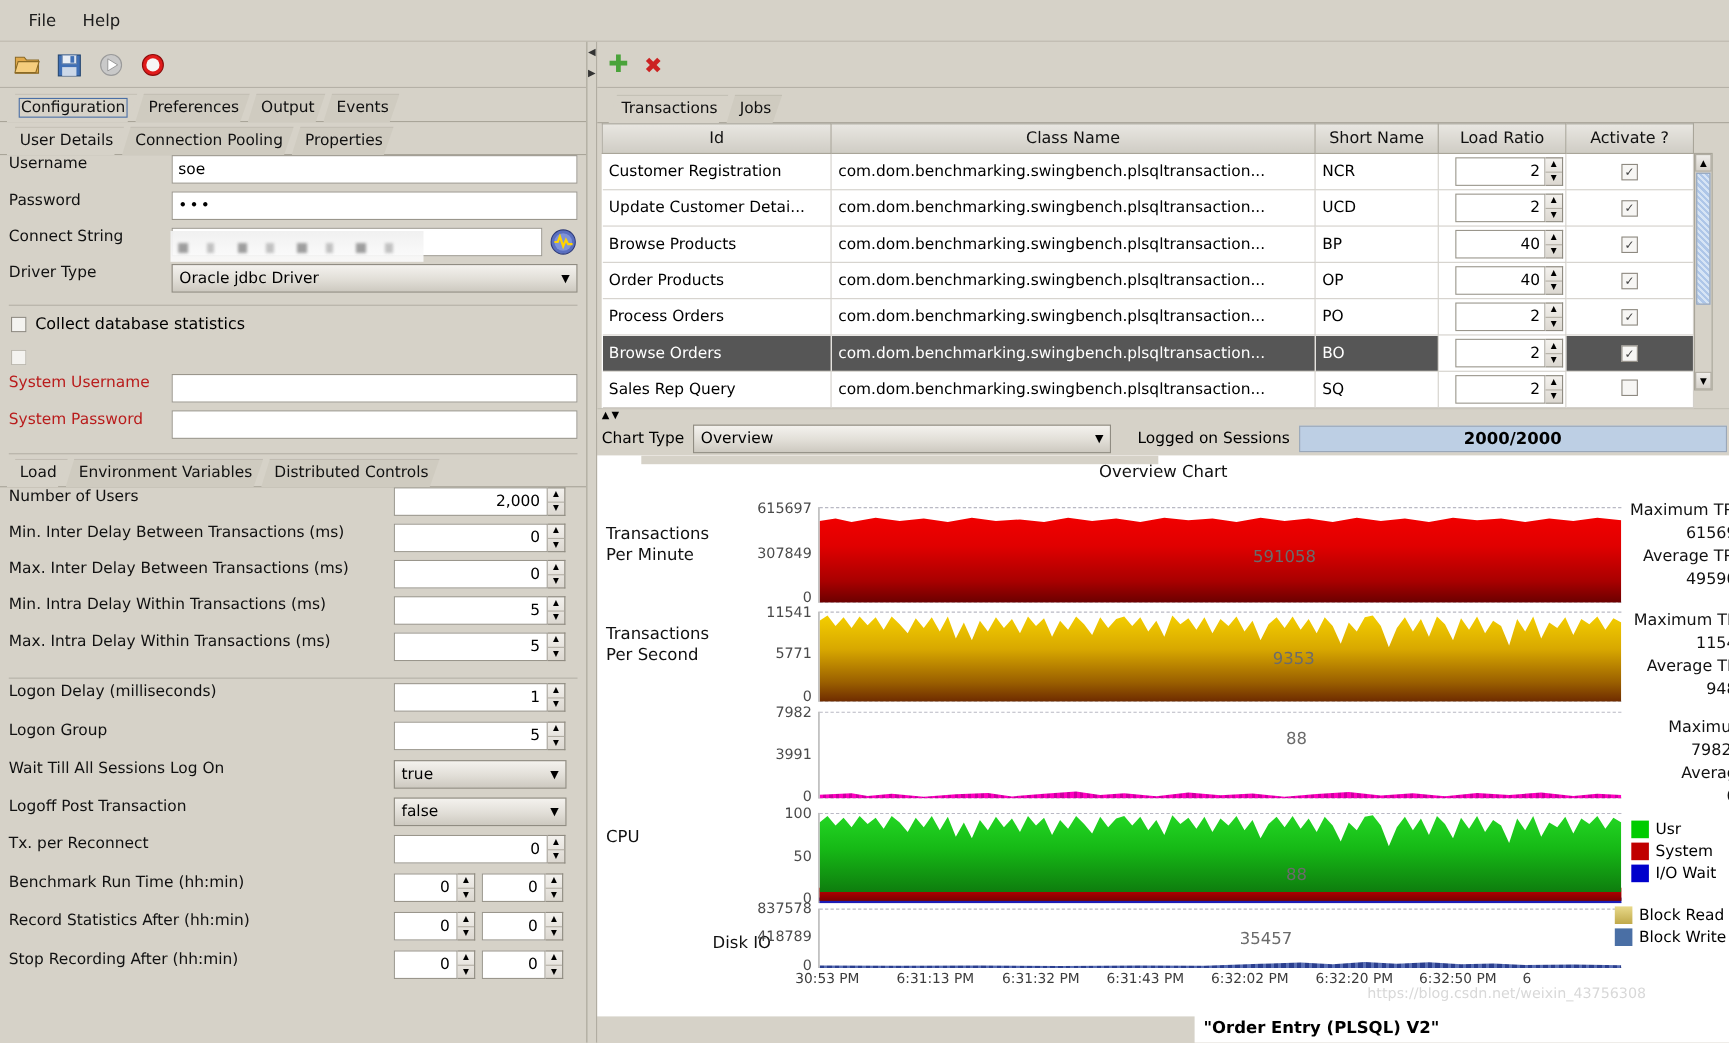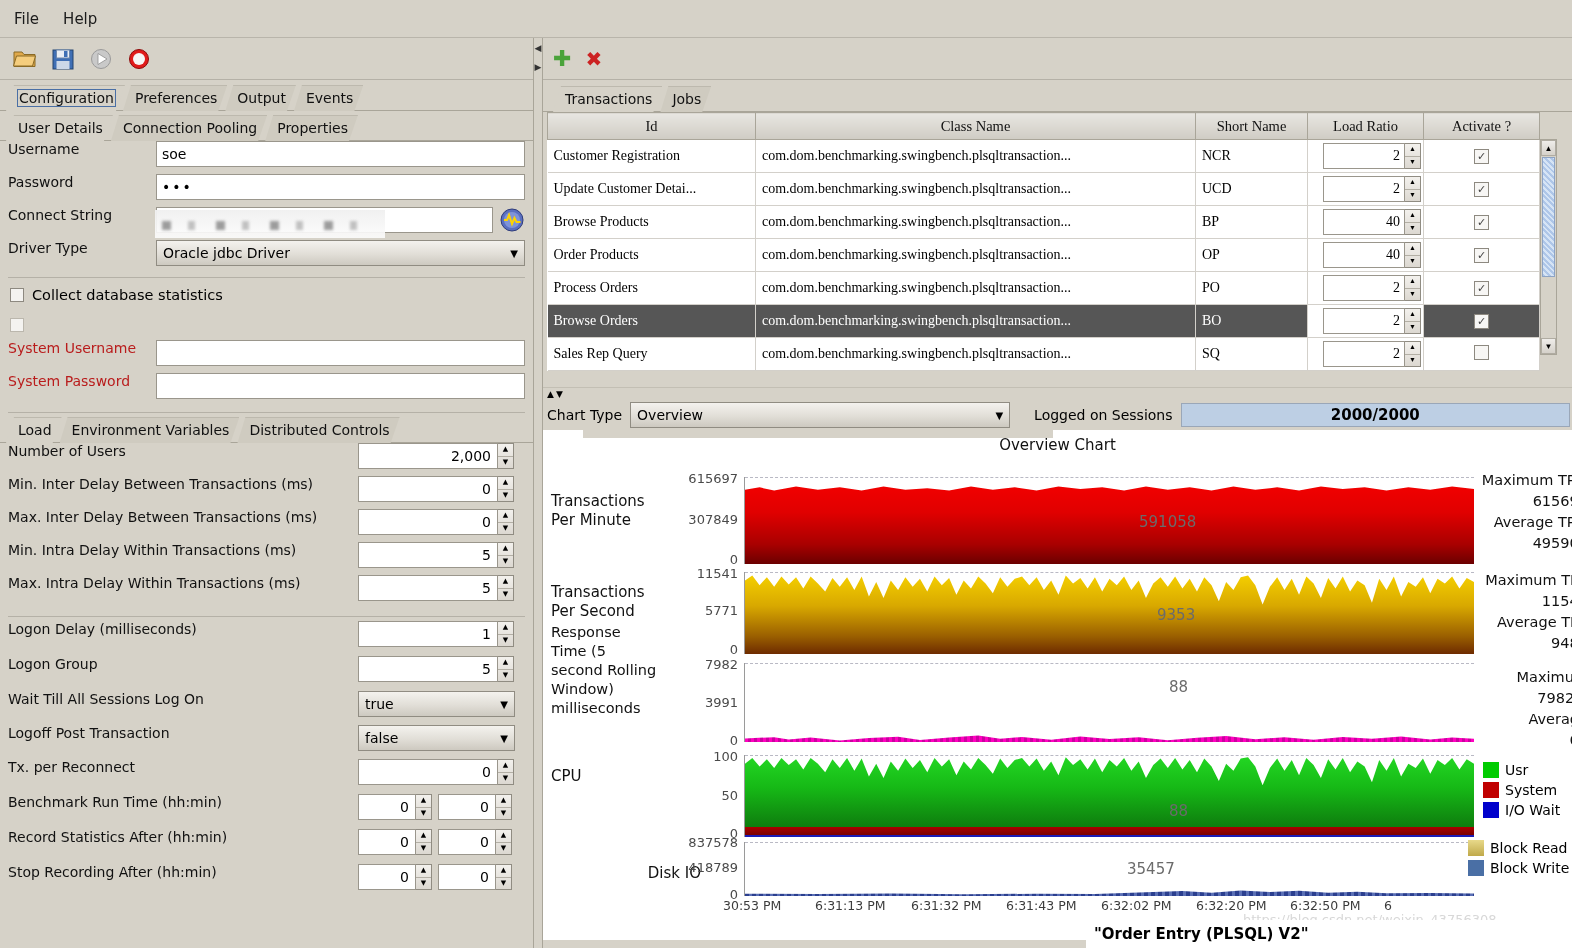--- a/index.html
+++ b/index.html
@@ -10,21 +10,21 @@
     background: #d6d2c8;
     font-family: "DejaVu Sans", sans-serif;
     font-size: 14px;
     color: #000;
   }
   #app { position: relative; width: 1572px; height: 948px; background: #d6d2c8; }
 
   
   .menubar {
     position:absolute; left:0; top:0; width:1572px; height:38px;
-    background:#d6d2c8; display:flex; align-items:center; padding-left:2px;
+    background:#d6d2c8; display:flex; align-items:center; padding-left:14px;
     border-bottom:1px solid #b9b5ab;
   }
   .menubar .mi { padding:3px 12px; font-size:15px; color:#1b1b1b; cursor:default; }
 
   
   .leftpanel {
     position:absolute; left:0; top:38px; width:533px; height:910px;
     background:#d6d2c8; overflow:hidden;
   }
   .toolbar {
@@ -85,21 +85,21 @@
     background:#d6d2c8; border-left:1px solid #a9a599; border-right:1px solid #a9a599;
     display:flex; flex-direction:column; align-items:center; justify-content:flex-start; padding-top:6px;
   }
   .vdivider .tri { font-size:9px; line-height:9px; color:#333; }
 
   
   .rightpanel { position:absolute; left:543px; top:38px; width:1029px; height:910px; background:#d6d2c8; }
   .rtoolbar { height:42px; display:flex; align-items:center; gap:14px; padding-left:10px; border-bottom:1px solid #b5b1a7; }
 
   
-  .tblwrap { position:relative; margin:0 0 16px 4px; width:1021px;font-family:Liberation Serif, serif; }
+  .tblwrap { position:relative; margin:0 0 0 4px; width:1021px; }
   table.tx { border-collapse:collapse; width:992px; table-layout:fixed; background:#fff; font-size:14px;}
   table.tx th {
     background:linear-gradient(180deg,#e8e6e1,#cfccc4);
     border:1px solid #a9a599; font-weight:normal; height:27px; font-size:14.5px; color:#111;
   }
   table.tx td { border-bottom:1px solid #d3d0ca; border-right:1px solid #d3d0ca; height:32px; padding:0 6px;
     white-space:nowrap; overflow:hidden; text-overflow:ellipsis; }
   table.tx tr.sel td { background:#565656; color:#fff; }
   table.tx tr.sel td.ratio { background:#fff; color:#000; }
   .ratiocell { display:flex; justify-content:flex-end; align-items:center; height:32px; }
@@ -601,22 +601,20 @@
       <div class="ytick" style="left:100px;top:212px;width:95px;">0</div>
       <div class="plot" style="left:201px;top:142px;width:730px;height:82px;">
         <div class="gridline" style="top:0"></div>
         <div class="gridline" style="top:81px"></div>
         <div style="position:absolute;left:0;right:0;bottom:0;height:80px;
                     background:linear-gradient(180deg,#f5d000 0%,#d8a800 40%,#9a5f00 78%,#6e2b00 100%);
                     clip-path: polygon(0% 8%,1% 2%,2% 14%,3% 4%,4% 16%,5% 3%,6% 13%,7% 4%,8% 18%,9% 3%,10% 12%,11% 22%,12% 5%,13% 16%,14% 4%,15% 20%,16% 3%,17% 28%,18% 10%,19% 30%,20% 8%,21% 20%,22% 4%,23% 16%,24% 6%,25% 22%,26% 3%,27% 14%,28% 5%,29% 26%,30% 8%,31% 18%,32% 3%,33% 12%,34% 24%,35% 4%,36% 16%,37% 6%,38% 3%,39% 14%,40% 4%,41% 20%,42% 8%,43% 26%,44% 2%,45% 12%,46% 5%,47% 18%,48% 4%,49% 22%,50% 6%,51% 14%,52% 3%,53% 20%,54% 8%,55% 30%,56% 12%,57% 4%,58% 16%,59% 3%,60% 18%,61% 6%,62% 22%,63% 4%,64% 14%,65% 34%,66% 10%,67% 20%,68% 4%,69% 2%,70% 14%,71% 38%,72% 16%,73% 4%,74% 20%,75% 6%,76% 26%,77% 3%,78% 12%,79% 30%,80% 5%,81% 18%,82% 3%,83% 22%,84% 8%,85% 14%,86% 36%,87% 6%,88% 20%,89% 3%,90% 28%,91% 10%,92% 16%,93% 4%,94% 24%,95% 6%,96% 12%,97% 3%,98% 18%,99% 5%,100% 10%,100% 100%,0 100%);"></div>
       </div>
       <div class="bigval" style="left:614px;top:176px;">9353</div>
 
-      <div class="rowlabel" style="left:8px;top:193px;width:150px;font-size:14.5px;">
-        Response<br>Time (5<br>second Rolling<br>Window)<br>milliseconds</div>
       <div class="ytick" style="left:100px;top:227px;width:95px;">7982</div>
       <div class="ytick" style="left:100px;top:265px;width:95px;">3991</div>
       <div class="ytick" style="left:100px;top:303px;width:95px;">0</div>
       <div class="plot" style="left:201px;top:233px;width:730px;height:79px;">
         <div class="gridline" style="top:0"></div>
         <div class="gridline" style="top:78px"></div>
         <div style="position:absolute;left:0;right:0;bottom:0px;height:8px;
                     background:repeating-linear-gradient(90deg,#ff00c0 0 3px,#cc00a0 3px 6px);
                     clip-path: polygon(0% 55%,4% 40%,6% 70%,9% 45%,13% 80%,17% 50%,21% 35%,24% 75%,28% 45%,32% 20%,35% 60%,38% 38%,42% 72%,46% 30%,50% 62%,54% 42%,58% 78%,62% 48%,66% 25%,70% 66%,74% 40%,78% 72%,82% 36%,86% 60%,90% 30%,94% 70%,97% 45%,100% 58%,100% 100%,0 100%);"></div>
       </div>

